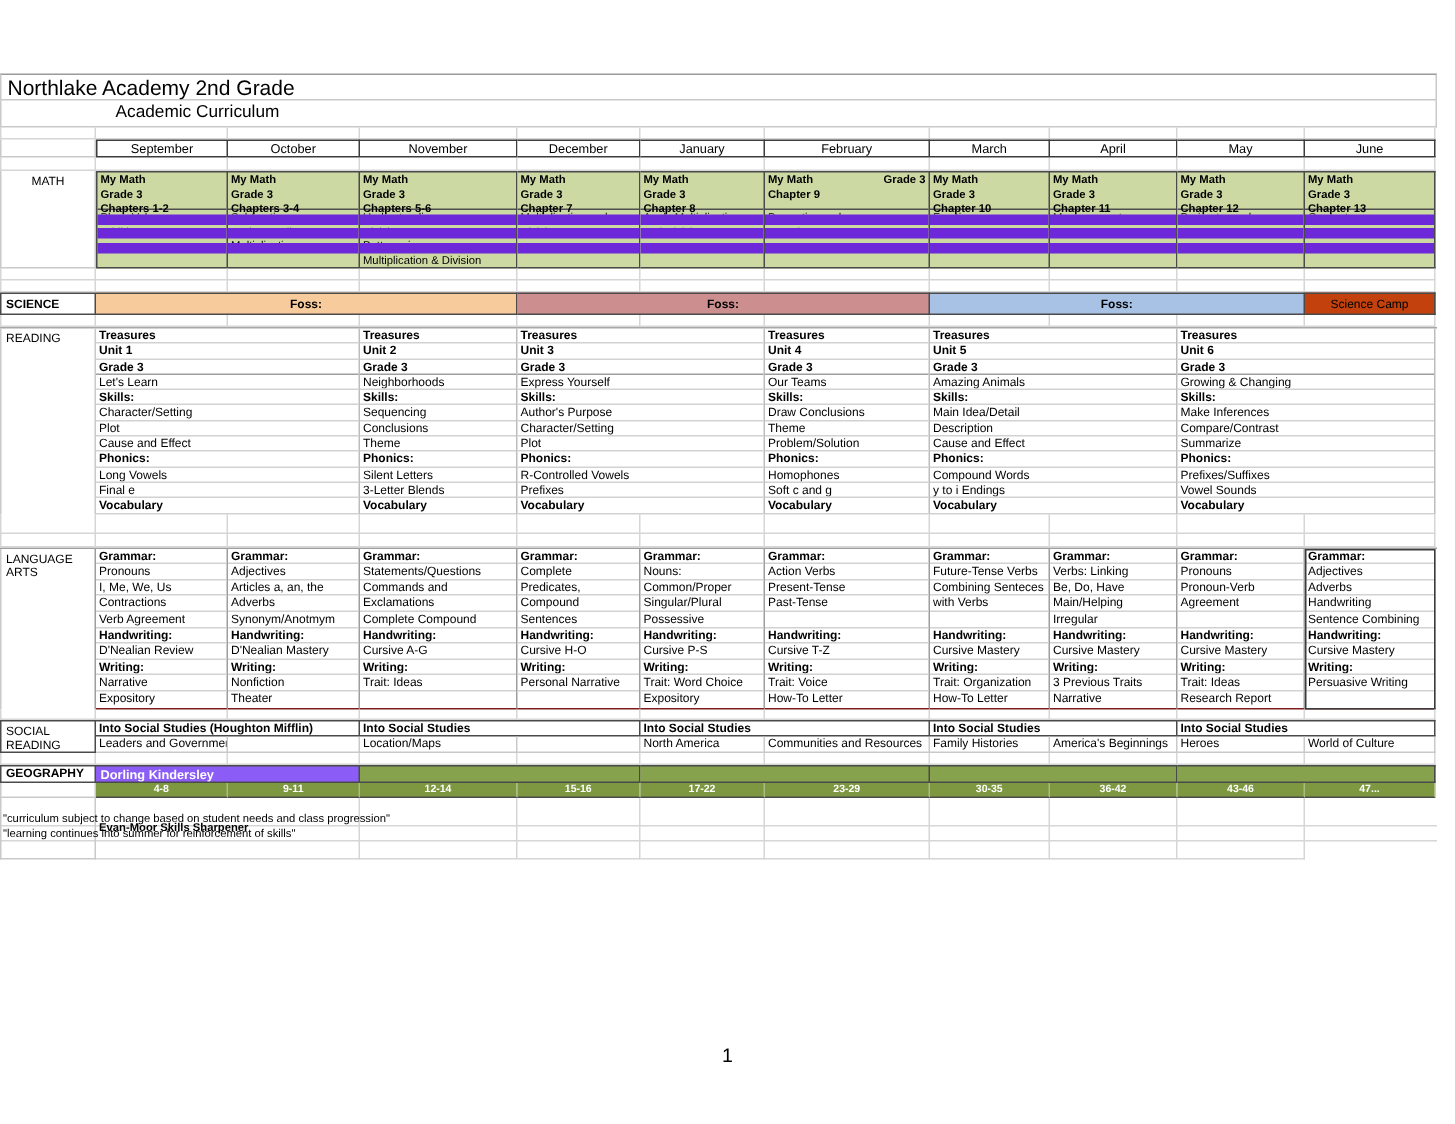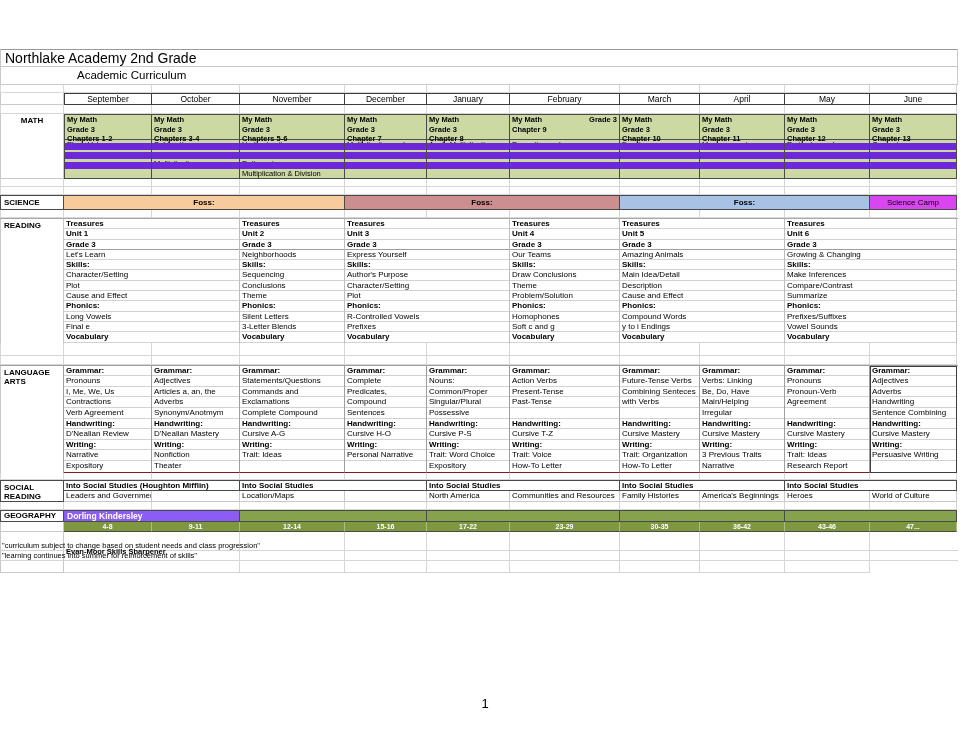--- a/index.html
+++ b/index.html
@@ -22,21 +22,21 @@
   .h8{height:8px}.h9{height:9px}.h13{height:13px}.h7{height:7px}
 
   
   #months-row{height:12px}
   .mh-spacer{border-left:1px solid #c9c9c9;border-right:1px solid #c9c9c9;border-bottom:1px solid #c9c9c9}
   .month-cell{border:1px solid #3c3c3c;border-left:none;text-align:center;
               font-size:8.5px;line-height:10px;background:#fff}
   .month-cell.first{border-left:1px solid #3c3c3c}
 
   
-  .sec-label{font-weight:bold;font-size:8px;line-height:9px;padding:2px 0 0 3px;
+  .sec-label{font-weight:normal;font-size:8px;line-height:9px;padding:2px 0 0 3px;
              border-left:1px solid #c9c9c9;border-right:1px solid #c9c9c9;border-bottom:1px solid #c9c9c9}
   .math-label{text-align:center;padding-left:0}
 
   
   .math-cell{border:1px solid #4a4a4a;border-left:none}
   .math-cell.first{border-left:1px solid #4a4a4a}
   .mline{height:9.5px;line-height:9.5px;font-size:7.5px;padding:0 2px;
          white-space:nowrap;overflow:hidden}
   .math-head{height:25px;border-bottom:1px solid #4f4f4f}
   .math-head .mline{font-weight:bold}
@@ -313,21 +313,21 @@
     <div class="sec-label sci-label">SCIENCE</div>
   <div class="sci-bar" style="grid-column: 2 / span 3; background: rgb(248, 203, 156);">
         <div class="bold">Foss:</div> 
       </div>
       <div class="sci-bar" style="grid-column: 5 / span 3; background: rgb(204, 142, 142);">
         <div class="bold">Foss:</div> 
       </div>
       <div class="sci-bar" style="grid-column: 8 / span 3; background: rgb(167, 194, 228);">
         <div class="bold">Foss:</div> 
       </div>
-      <div class="sci-bar" style="grid-column: 11 / span 1; background: #d946ef;">Science Camp</div>
+      <div class="sci-bar" style="grid-column: 11 / span 1; background: #c2410c;">Science Camp</div>
     </div>
 
   <div class="grid filler h8">
       <div class="fc"></div>
       <div class="fc"></div>
       <div class="fc"></div>
       <div class="fc"></div>
       <div class="fc"></div>
       <div class="fc"></div>
       <div class="fc"></div>

